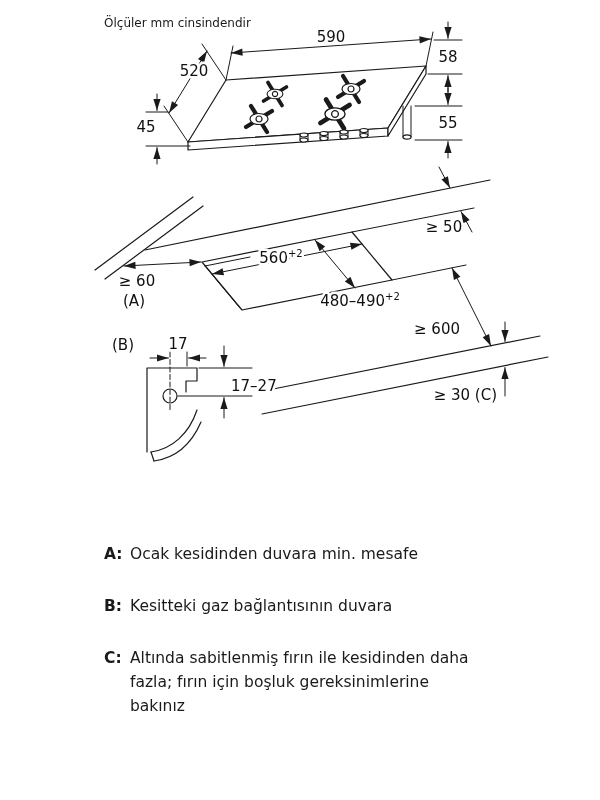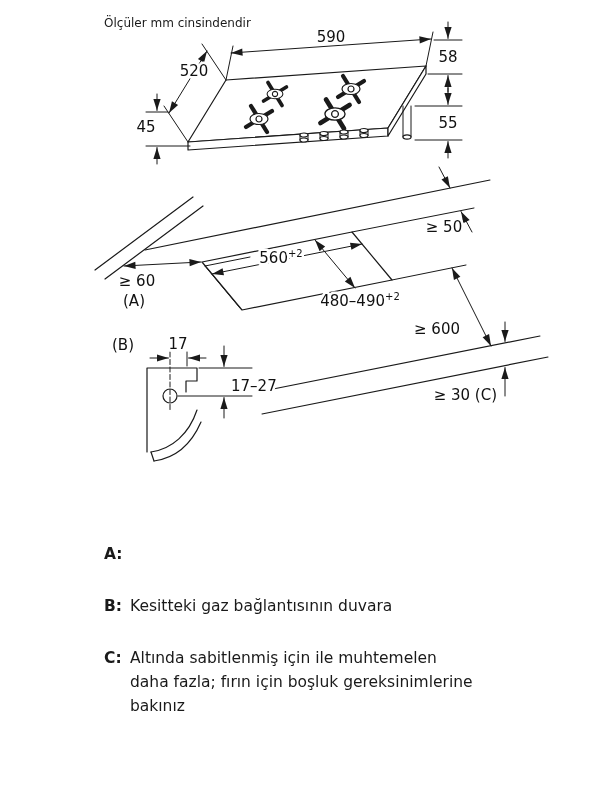--- a/index.html
+++ b/index.html
@@ -198,22 +198,23 @@
       <line class="ln thin" x1="224" y1="346" x2="224" y2="366.5" marker-end="url(#ae)"></line>
       <line class="ln thin" x1="224" y1="418" x2="224" y2="397.5" marker-end="url(#ae)"></line>
       <text x="231" y="391" text-anchor="start">17–27</text>
     </g>
   </g>
 </svg>
 
 <div class="legend">
   <div class="legend-item">
     <span class="legend-key">A:</span>
+    <span class="legend-text">Ocak kesidinden duvara min. mesafe</span>
   </div>
   <div class="legend-item">
     <span class="legend-key">B:</span>
     <span class="legend-text">Kesitteki gaz bağlantısının duvara</span>
   </div>
   <div class="legend-item">
     <span class="legend-key">C:</span>
-    <span class="legend-text">Altında sabitlenmiş için ile muhtemelen daha fazla; fırın için boşluk gereksinimlerine bakınız</span>
+    <span class="legend-text">Altında sabitlenmiş fırın ile kesidinden daha fazla; fırın için boşluk gereksinimlerine bakınız</span>
   </div>
 </div>
 
 </body></html>

